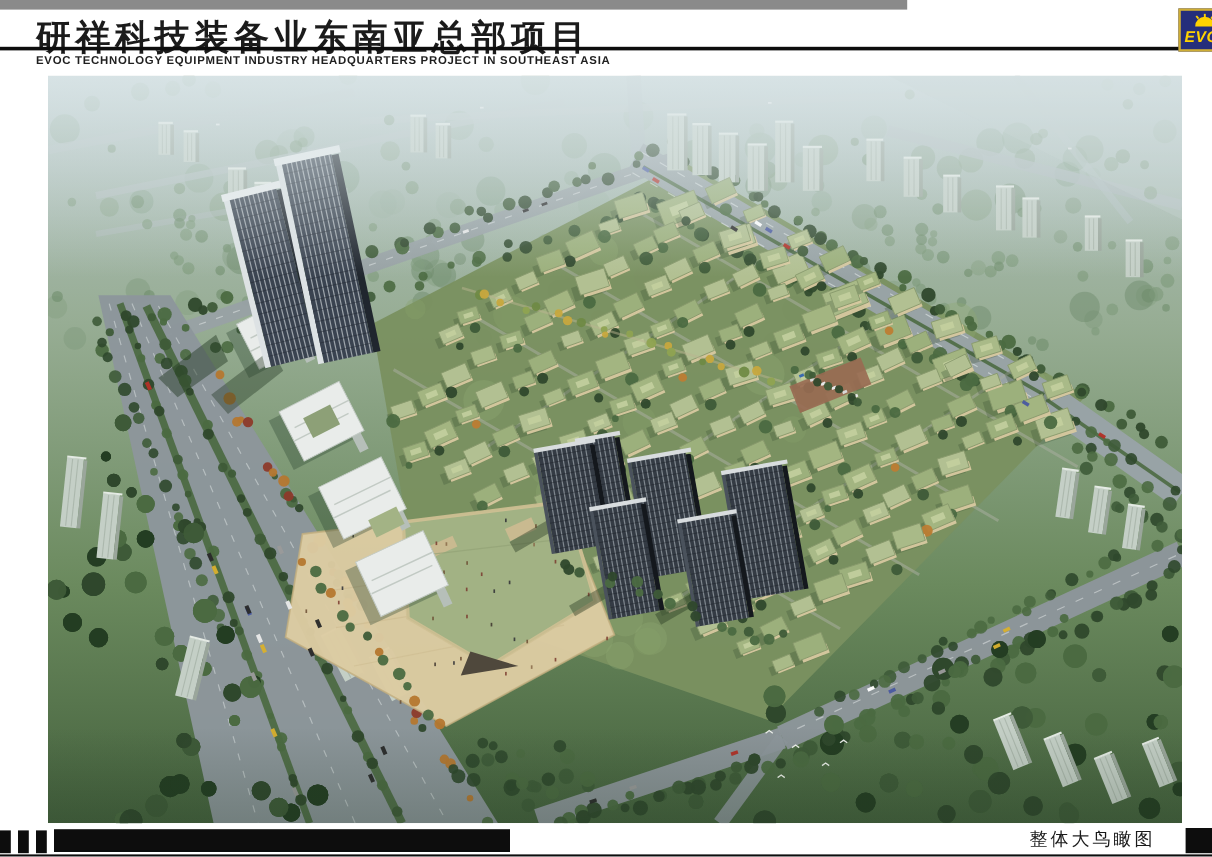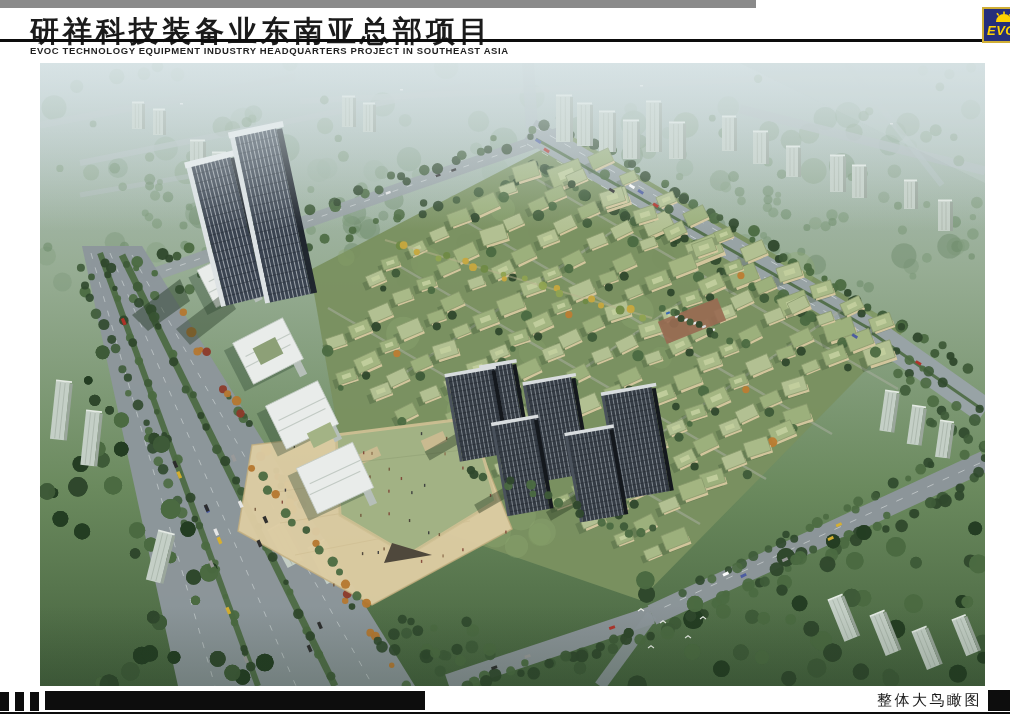--- a/index.html
+++ b/index.html
@@ -18,21 +18,21 @@
   .logo-text{position:absolute;left:3px;top:14px;font-size:13px;font-weight:bold;font-style:italic;
              letter-spacing:.5px;color:var(--logo-yellow,#ffd200);line-height:16px;}
   
   .render-wrap{position:absolute;left:40px;top:63px;width:945px;height:623px;overflow:hidden;}
   .render-wrap svg{display:block;}
   
   .tick{position:absolute;top:692px;width:9px;height:19px;background:var(--ink,#0d0d0d);}
   .tick.t1{left:0;} .tick.t2{left:15px;} .tick.t3{left:30px;}
   .long-bar{position:absolute;left:45px;top:691px;width:380px;height:19px;background:var(--ink,#0d0d0d);}
   .caption{position:absolute;left:858px;top:690px;width:124px;font-family:"Liberation Serif","DejaVu Serif",serif;
-           font-size:15px;letter-spacing:2.5px;color:var(--caption,#1a1a1a);text-align:right;line-height:20px;}
+           font-size:15px;letter-spacing:2.5px;color:var(--caption,#1a1a1a);text-align:left;line-height:20px;}
   .corner-square{position:absolute;left:988px;top:690px;width:22px;height:21px;background:var(--ink,#0d0d0d);}
   .baseline{position:absolute;left:0;top:712px;width:1010px;height:2px;background:var(--ink,#0d0d0d);}
 </style>
 </head>
 <body>
 
 <div class="page">
   <div class="top-strip"></div>
   <div class="title-zh">研祥科技装备业东南亚总部项目</div>
   <div class="header-rule"></div>

